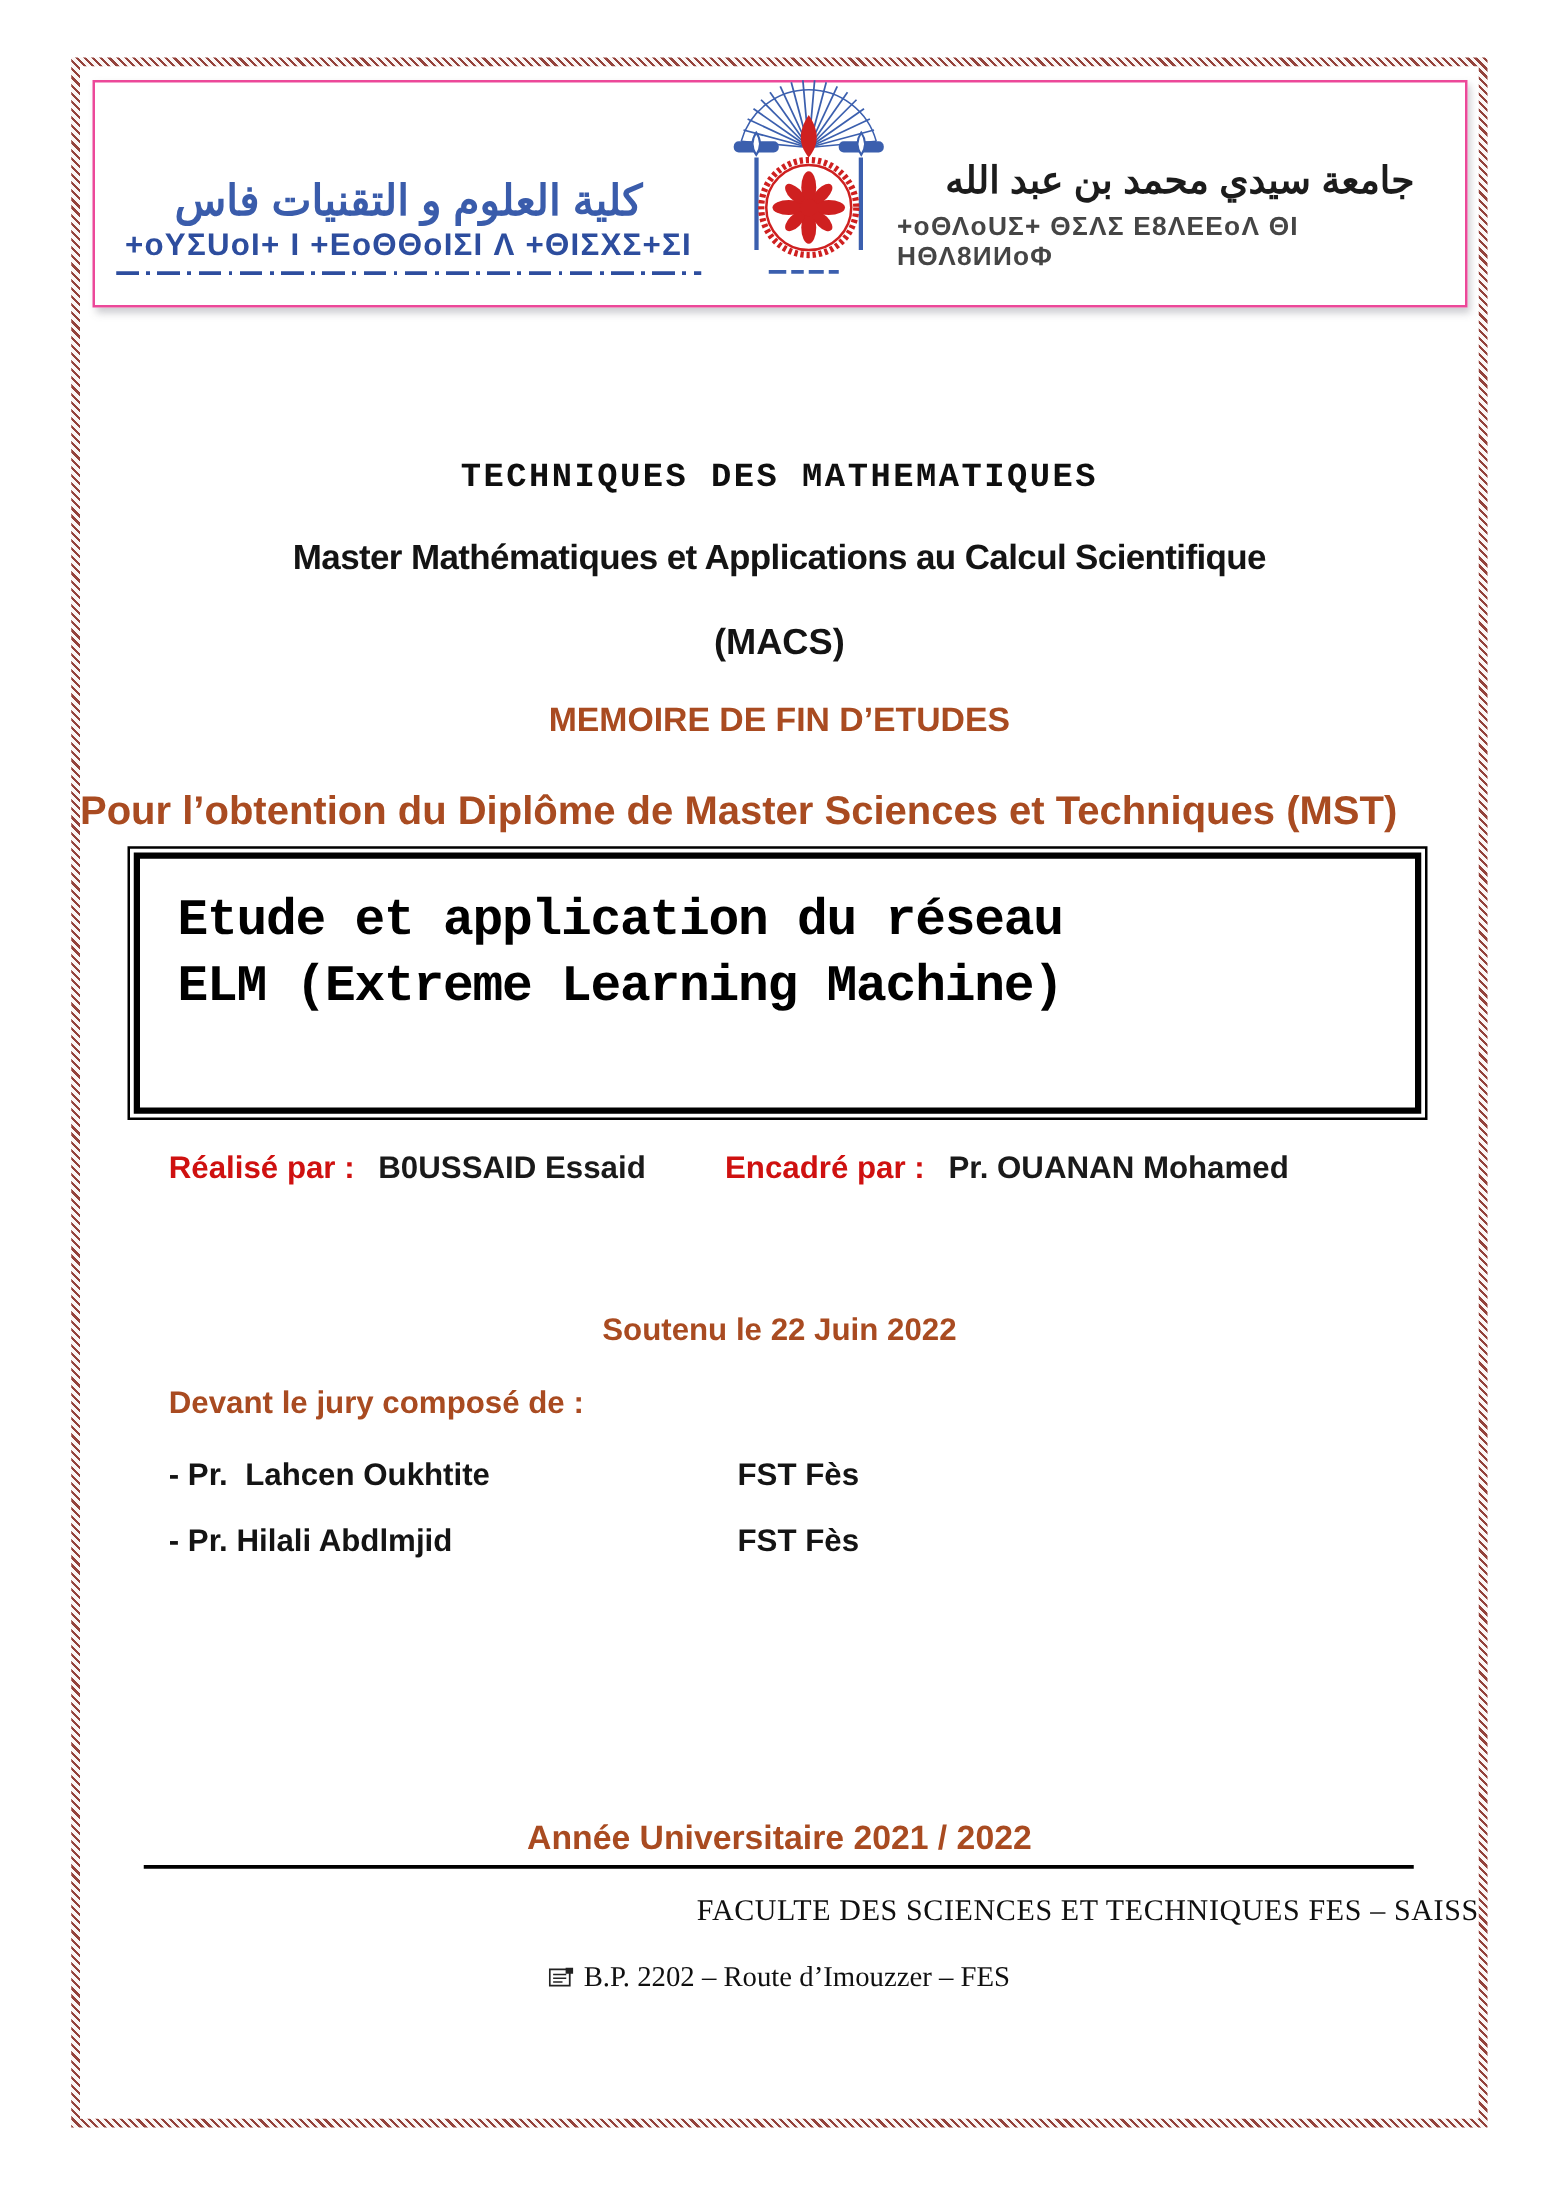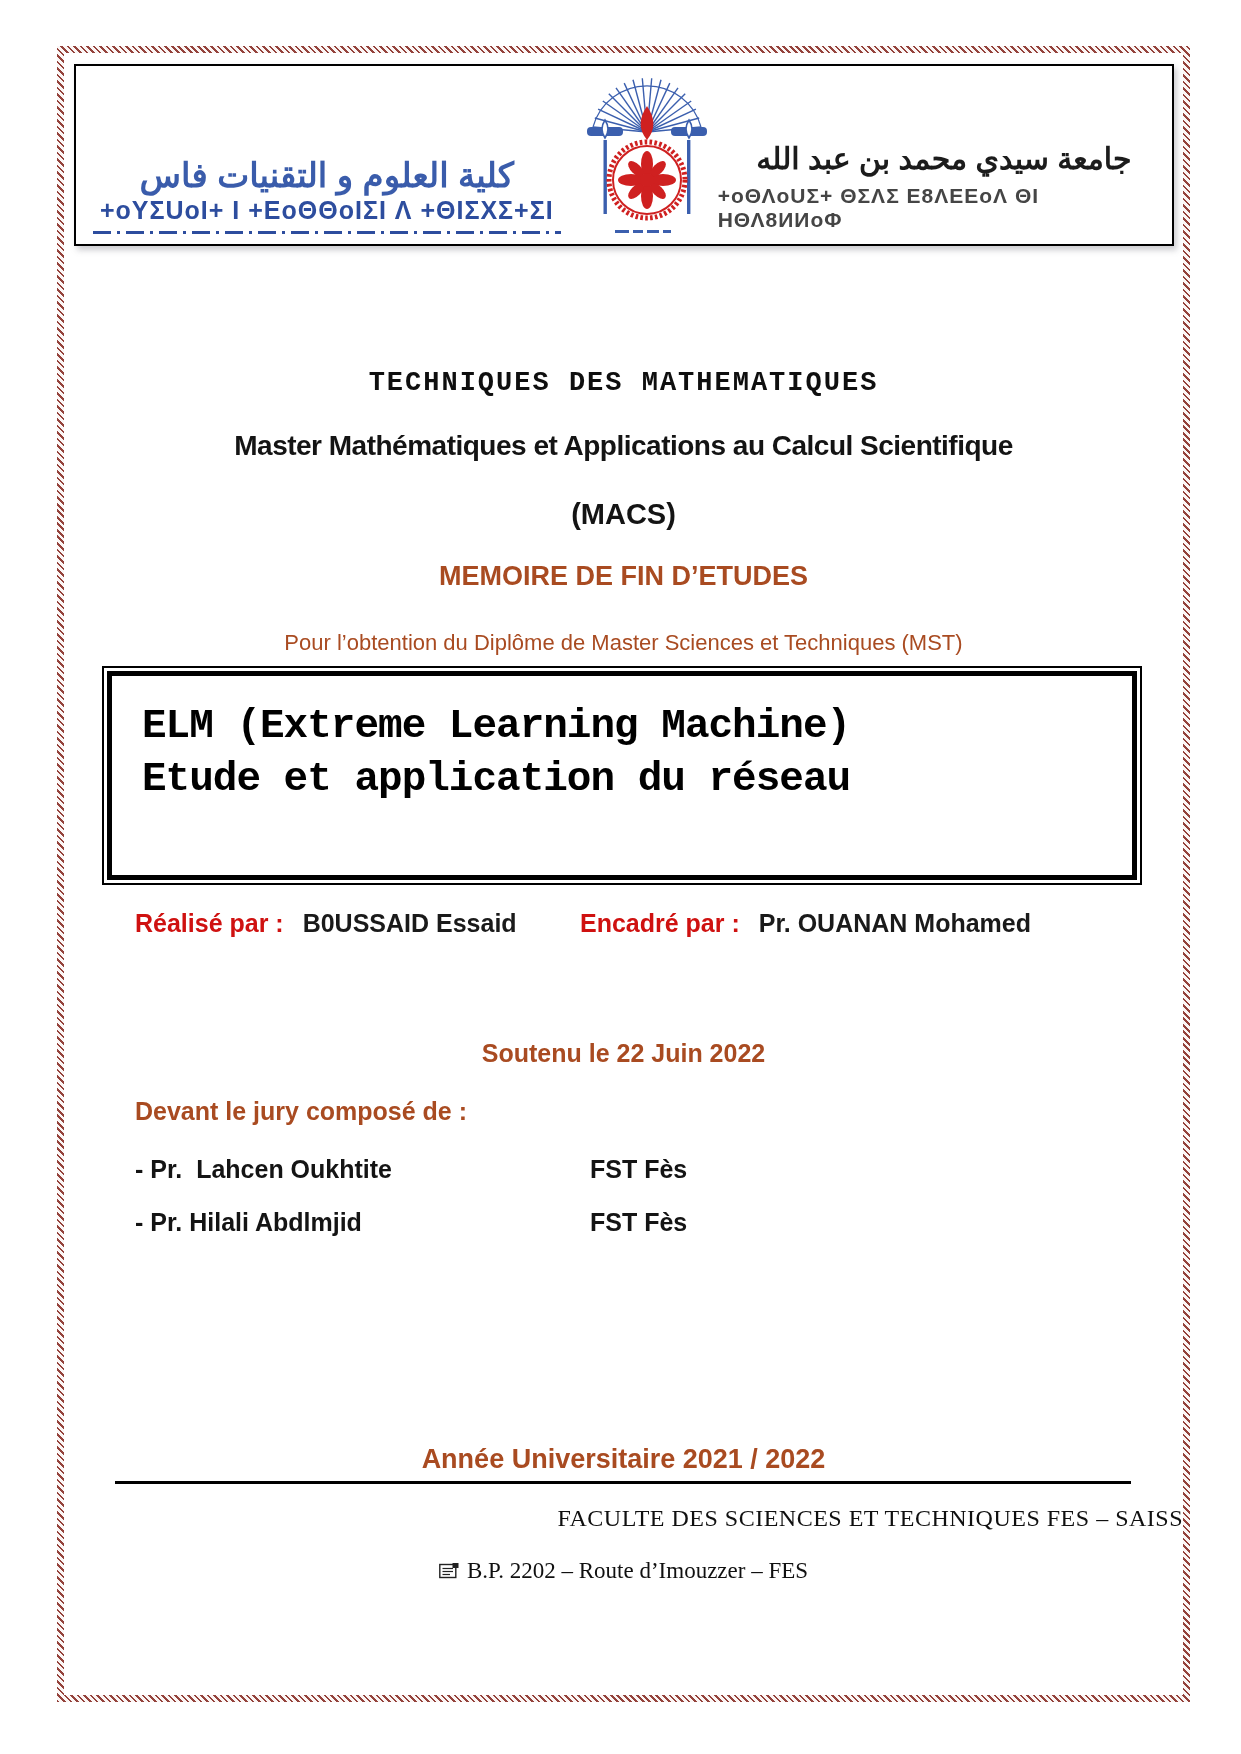--- a/index.html
+++ b/index.html
@@ -5,23 +5,23 @@
   * { margin:0; padding:0; box-sizing:border-box; }
   html,body { width:1241px; height:1754px; background:#ffffff;
               font-family:"Liberation Sans", sans-serif; position:relative; }
 
   .frame { position:absolute; left:57px; top:46px; width:1133px; height:1656px;
            background:repeating-linear-gradient(45deg,#94423b 0 1.8px,#fbf6f5 1.8px 4.6px);
            padding:7px; }
   .page { width:100%; height:100%; background:#ffffff; position:relative; overflow:hidden; }
 
   
-  .header-box { margin:11px 9px 0 10px; height:182px; border:2px solid #000000;
+  .header-box { margin:11px 9px 0 10px; height:182px; border:2px solid #ec4899;
                 box-shadow:3px 4px 6px rgba(110,110,120,.35);
-                display:flex; align-items:stretch; background:#fff; padding:4px 2px; }
+                display:flex; align-items:stretch; background:#fff; padding:18px 2px; }
   .hdr-col { display:flex; flex-direction:column; justify-content:flex-end;
              align-items:center; }
   .hdr-left { flex:1.1; padding-bottom:6px; }
   .hdr-left .ar  { font-size:34px; font-weight:bold; color:#3a5cab; }
   .hdr-left .tif { font-size:25px; font-weight:bold; color:#2d4d9e; letter-spacing:1px; margin-top:1px; }
   .hdr-left .fr  { font-size:28px; font-weight:bold; color:#21418f; letter-spacing:-0.5px; }
   .dashline { width:94%; height:3px; margin-top:6px;
               background:repeating-linear-gradient(90deg,#2d4d9e 0 18px,transparent 18px 24px,#2d4d9e 24px 27px,transparent 27px 33px); }
   .hdr-emblem { flex:0 0 142px; display:flex; align-items:flex-end; justify-content:center; }
   .hdr-right { flex:1; padding-bottom:8px; }
@@ -29,21 +29,21 @@
   .hdr-right .tif { font-size:21px; font-weight:bold; color:#454545; letter-spacing:1px; margin-top:8px; }
   .hdr-right .fr  { font-size:24px; font-weight:bold; color:#3a3a3a; margin-top:6px; white-space:nowrap; }
 
   
   .dept    { margin-top:122px; text-align:center; font-family:"Liberation Mono", monospace;
              font-weight:bold; font-size:27px; letter-spacing:2px; color:#0f0f0f; }
   .master  { margin-top:32px; text-align:center; font-size:28px; font-weight:bold;
              letter-spacing:-0.5px; color:#141414; }
   .macs    { margin-top:36px; text-align:center; font-size:29px; font-weight:bold; color:#141414; }
   .memoire { margin-top:30px; text-align:center; font-size:27px; font-weight:bold; color:var(--rust); }
-  .pour    { margin-top:38px; text-align:center; font-size:22px; font-weight:normal; color:var(--rust); }
+  .pour    { margin-top:38px; font-size:32px; font-weight:bold; color:var(--rust); }
 
   
   .title-box   { margin:10px 41px 0 38px; border:2px solid #000; padding:3px; }
   .title-inner { border:5px solid #000; padding:24px 24px 68px 30px;
                  font-family:"Liberation Mono", monospace; font-weight:bold;
                  font-size:41px; line-height:1.3; letter-spacing:-1px; color:#000; }
 
   
   .byline  { display:flex; margin:24px 20px 0 71px; font-size:25px; font-weight:bold; }
   .by-left { width:445px; flex:0 0 auto; }
@@ -136,22 +136,22 @@
     </div>
 
     <div class="dept">TECHNIQUES DES MATHEMATIQUES</div>
     <div class="master">Master Mathématiques et Applications au Calcul Scientifique</div>
     <div class="macs">(MACS)</div>
     <div class="memoire">MEMOIRE DE FIN D’ETUDES</div>
     <div class="pour">Pour l’obtention du Diplôme de Master Sciences et Techniques (MST)</div>
 
     <div class="title-box">
       <div class="title-inner">
+        <div>Etude et application du réseau</div>
         <div>ELM (Extreme Learning Machine)</div>
-        <div>Etude et application du réseau</div>
       </div>
     </div>
 
     <div class="byline">
       <div class="by-left">
         <span class="label-red">Réalisé par :</span>
         <span class="name-black">B0USSAID Essaid</span>
       </div>
       <div class="by-right">
         <span class="label-red">Encadré par :</span>

